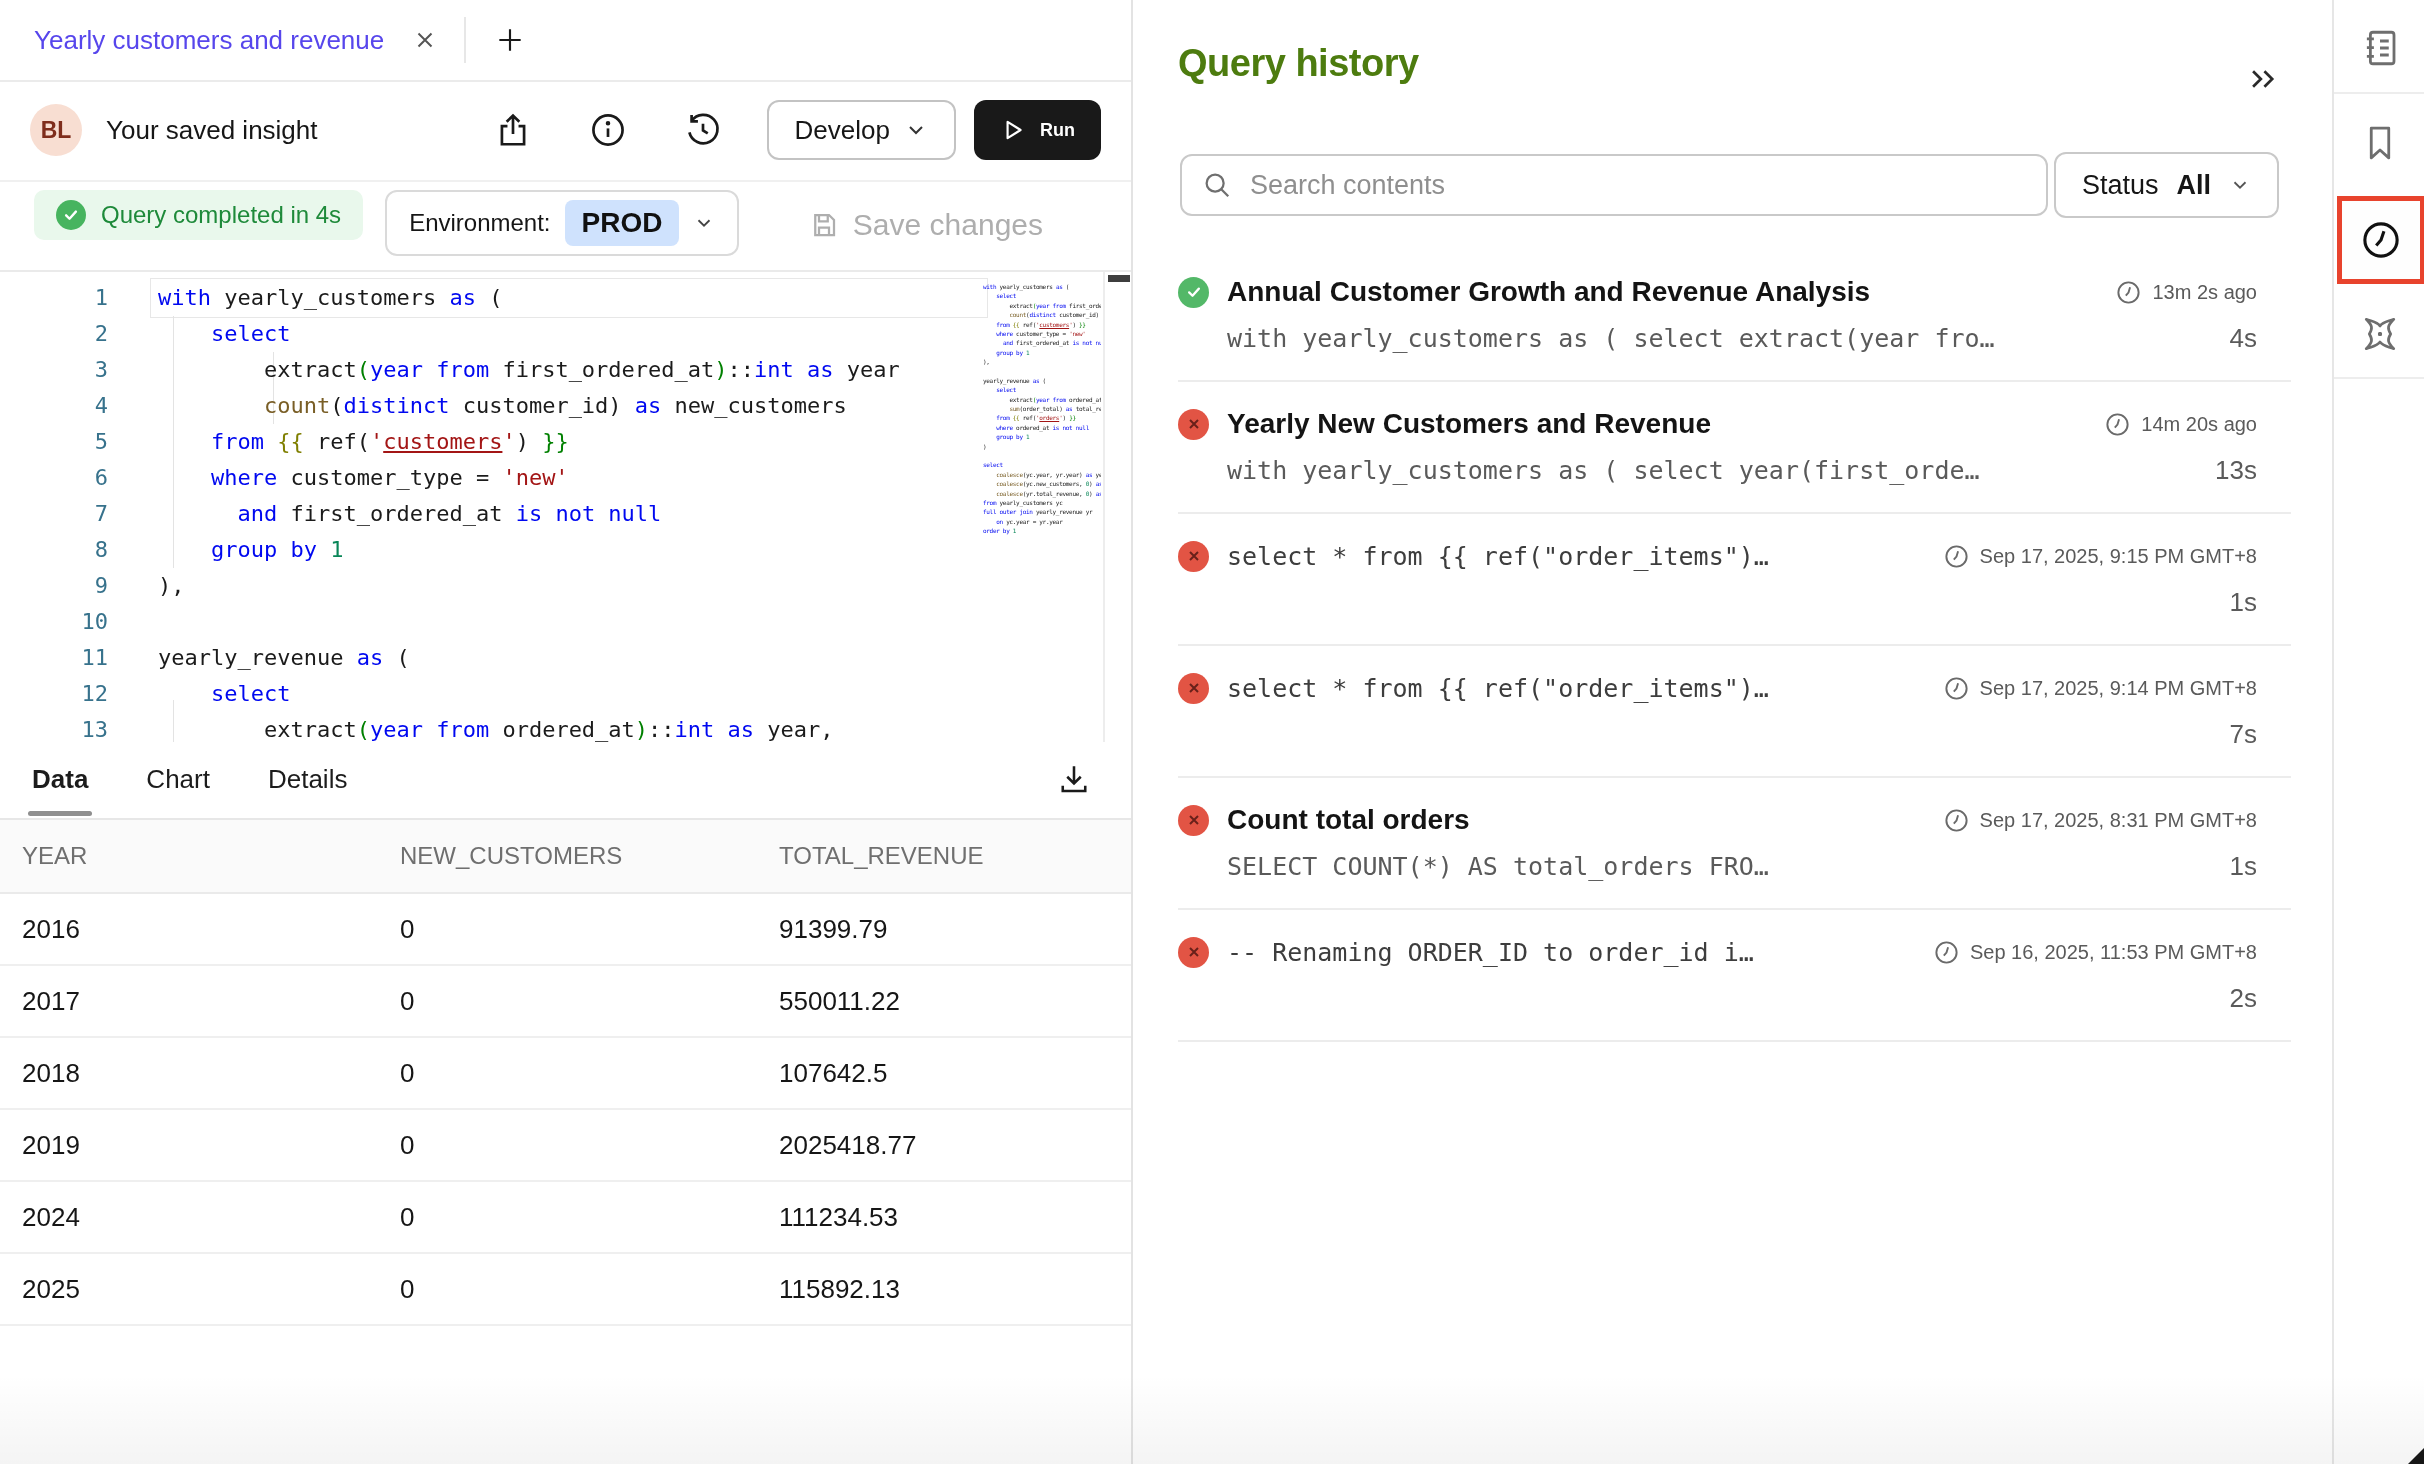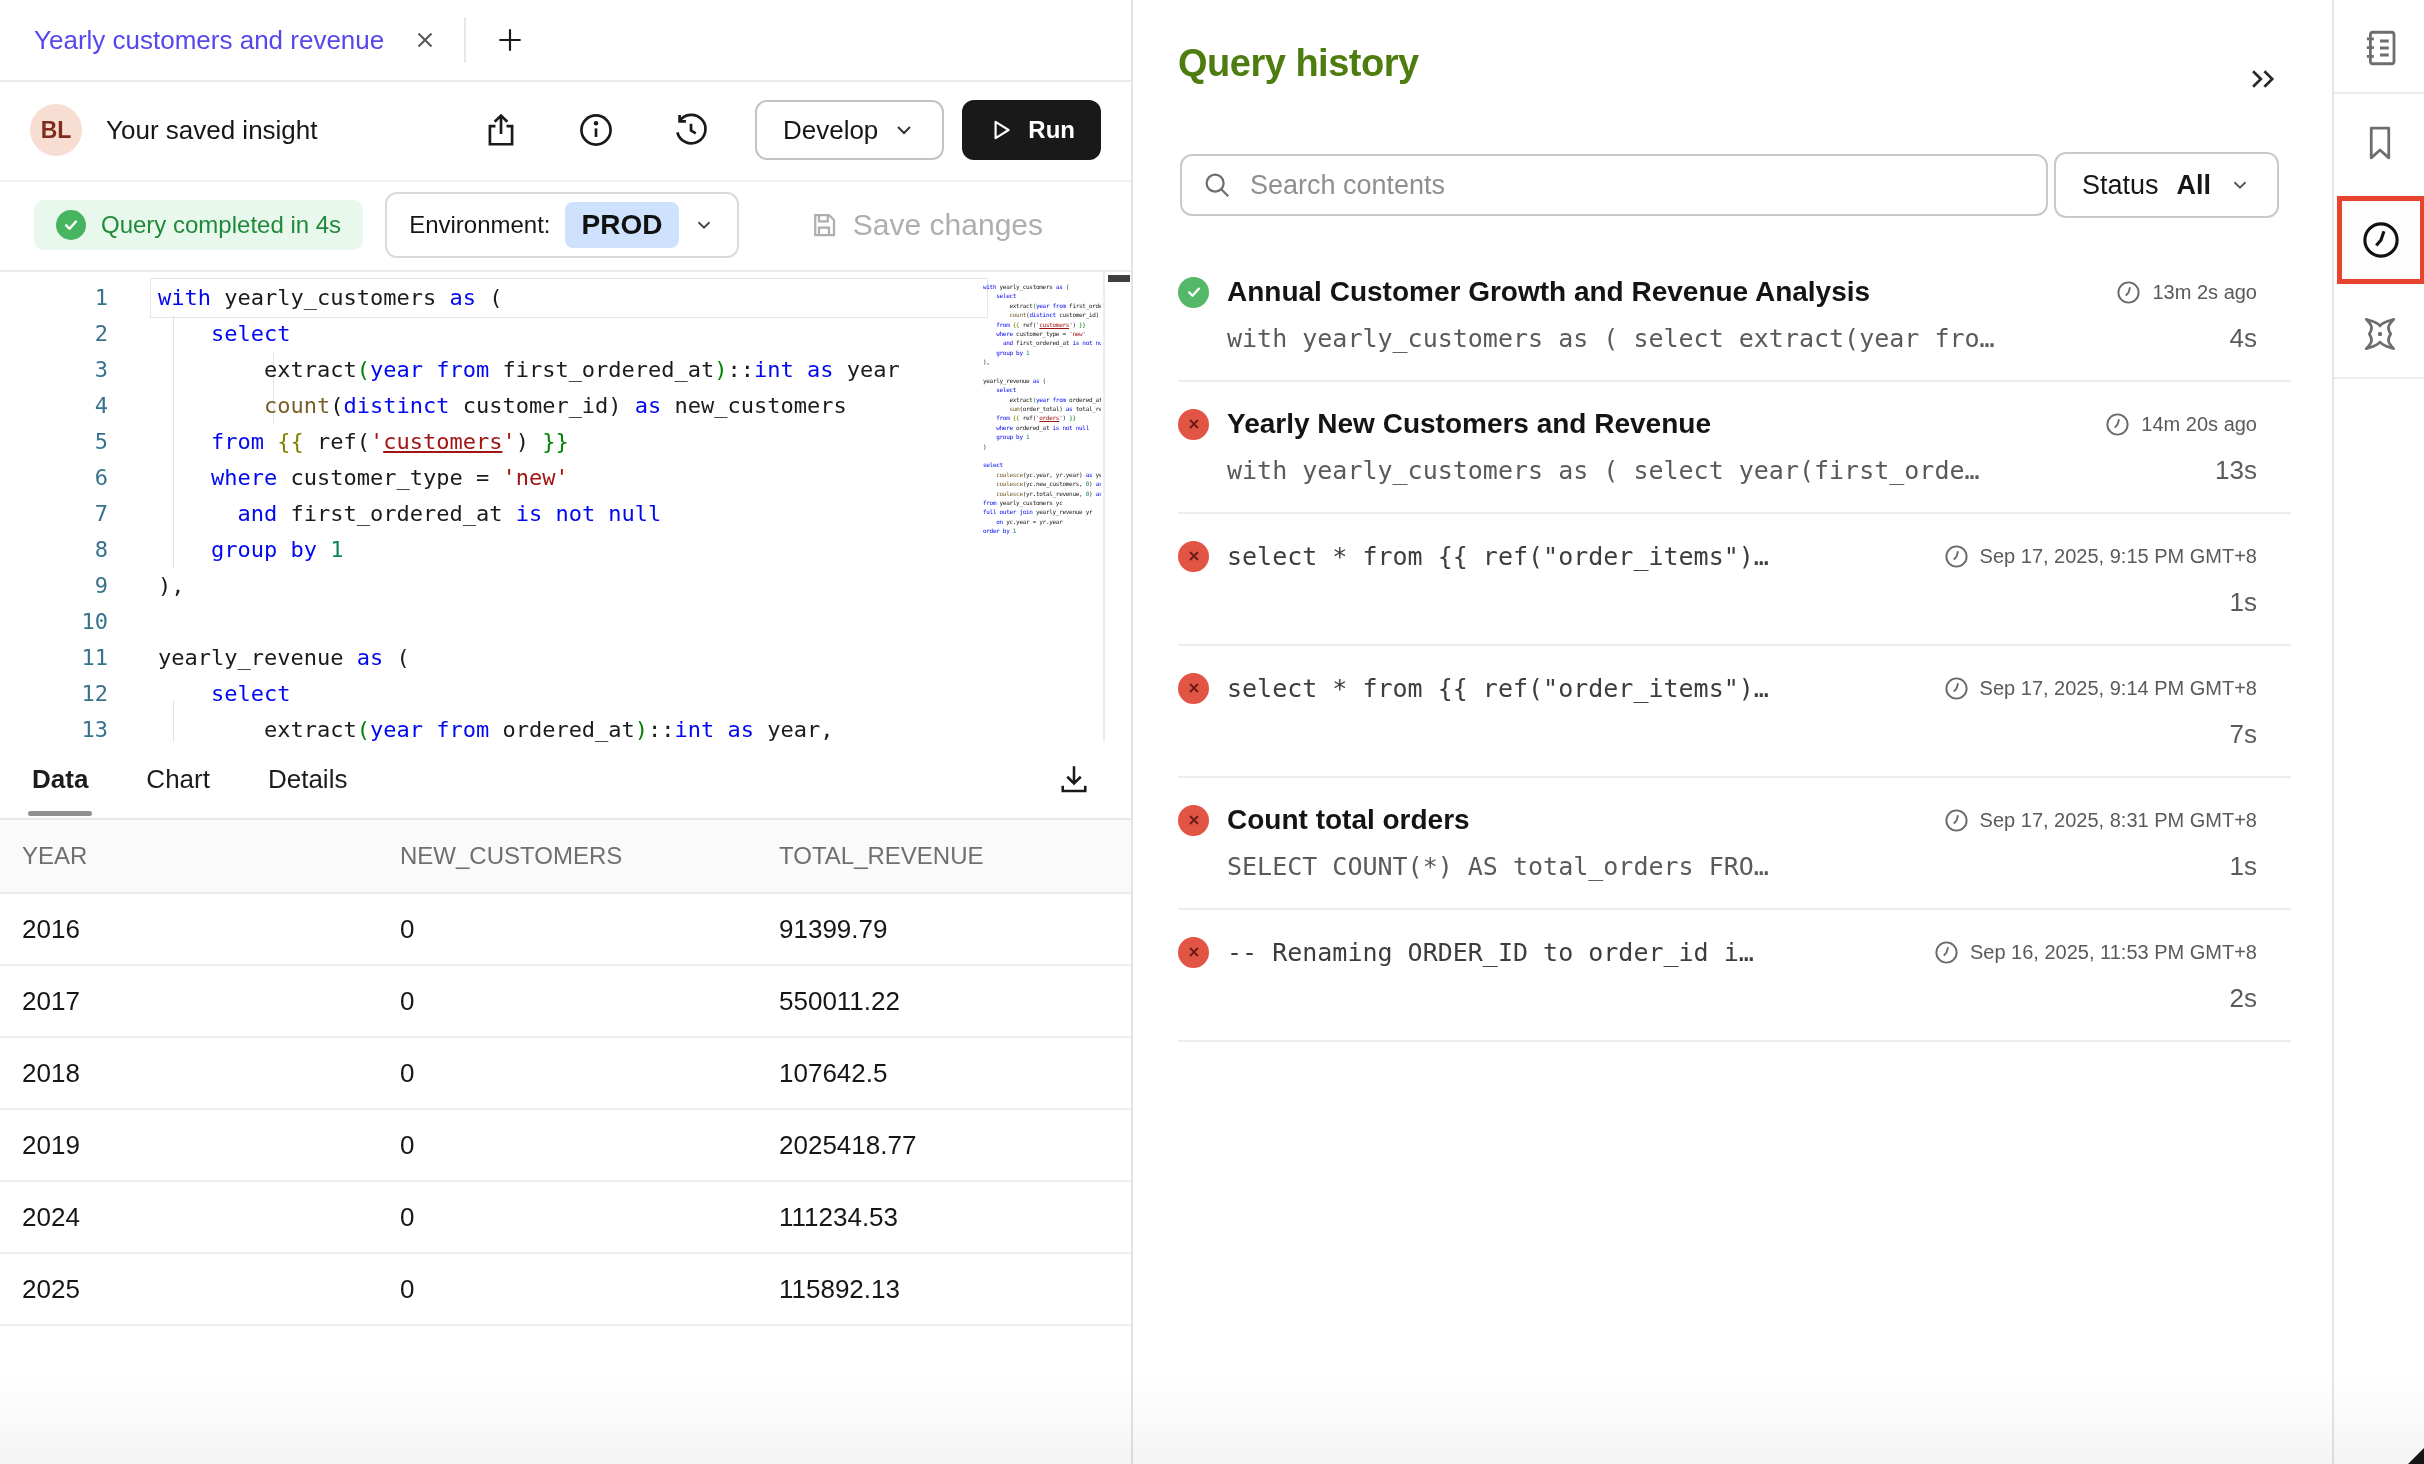--- a/index.html
+++ b/index.html
@@ -22,23 +22,23 @@
                display:flex;align-items:center;padding:0 30px;box-sizing:border-box;}
   .avatar{width:52px;height:52px;border-radius:50%;background:#f8ded2;color:#7f2d1c;
           font-size:23px;font-weight:bold;display:flex;align-items:center;justify-content:center;flex:none;}
   .doc-title{margin-left:24px;font-size:26px;color:#161616;}
   .tb-spacer{flex:1;}
   .tb-icons{display:flex;gap:40px;margin-right:36px;}
   .icon-btn{width:55px;height:55px;display:flex;align-items:center;justify-content:center;background:none;border:0;cursor:pointer;}
   .btn-develop{display:flex;align-items:center;gap:14px;height:60px;padding:0 26px;border:2px solid #c3c3c3;
                border-radius:12px;background:#fff;font-size:26px;color:#161616;cursor:pointer;margin-right:18px;font-family:inherit;}
   .btn-run{display:flex;align-items:center;gap:14px;height:60px;padding:0 26px;border:0;border-radius:12px;
-           background:#191919;color:#fff;font-size:24px;font-weight:600;cursor:pointer;font-family:inherit;}
-
-  .status-row{position:absolute;left:0;top:182px;width:100%;height:86px;display:flex;align-items:center;
+           background:#191919;color:#fff;font-size:18px;font-weight:600;cursor:pointer;font-family:inherit;}
+
+  .status-row{position:absolute;left:0;top:182px;width:100%;height:86px;display:flex;
               padding:8px 34px;box-sizing:border-box;}
   .q-status{display:flex;align-items:center;gap:15px;height:50px;padding:0 22px;border-radius:10px;background:#e9f8ec;}
   .q-status .dot{width:30px;height:30px;border-radius:50%;background:#47b45f;display:flex;align-items:center;justify-content:center;}
   .q-status .txt{font-size:24px;color:#1e8a3a;font-weight:500;}
   .env-box{display:flex;align-items:center;gap:14px;height:62px;padding:0 22px;margin-left:22px;
            border:2px solid #dadada;border-radius:12px;background:#fff;cursor:pointer;}
   .env-label{font-size:24px;color:#161616;}
   .env-pill{background:#cfe2fd;border-radius:8px;padding:7px 17px;font-size:28px;font-weight:600;color:#111;}
   .save-btn{margin-left:auto;margin-right:48px;display:flex;align-items:center;gap:14px;background:none;border:0;
             color:#aeaeae;font-size:30px;cursor:default;font-family:inherit;}

